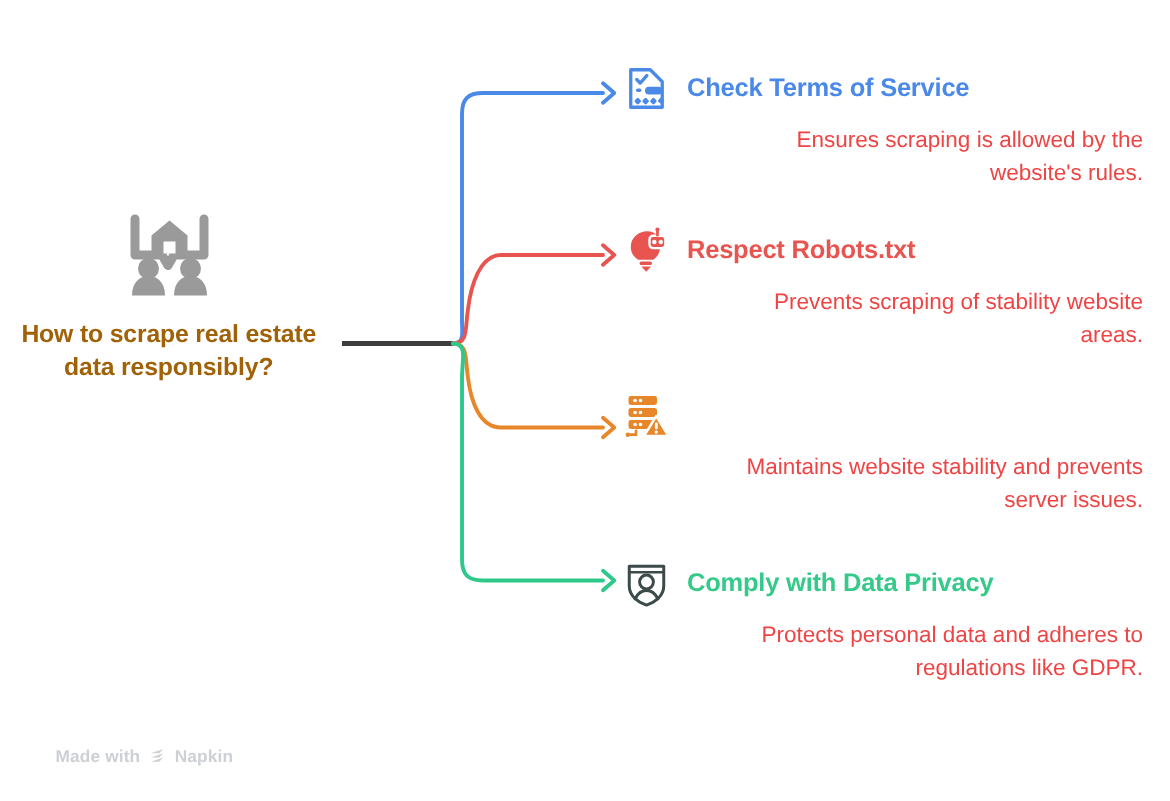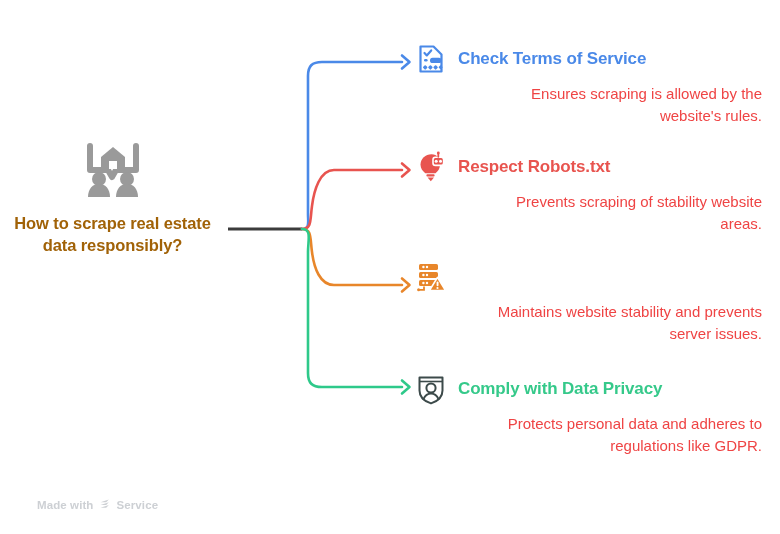--- a/index.html
+++ b/index.html
@@ -234,16 +234,16 @@
 
   <div id="watermark">
     <span>Made with</span>
     <span id="watermark-logo">
       <svg width="13" height="13" viewBox="0 0 13 13" fill="none">
         <path d="M1.5,4.2 L9.8,1.4 L7.2,4.2 Z" fill="#cdd0d4"></path>
         <path d="M1.5,7.0 L9.8,4.2 L7.2,7.0 Z" fill="#cdd0d4"></path>
         <path d="M1.5,9.8 L9.8,7.0 L7.2,9.8 Z" fill="#cdd0d4"></path>
       </svg>
     </span>
-    <span>Service</span>
+    <span>Napkin</span>
   </div>
 
 </div>
 
 </body></html>

